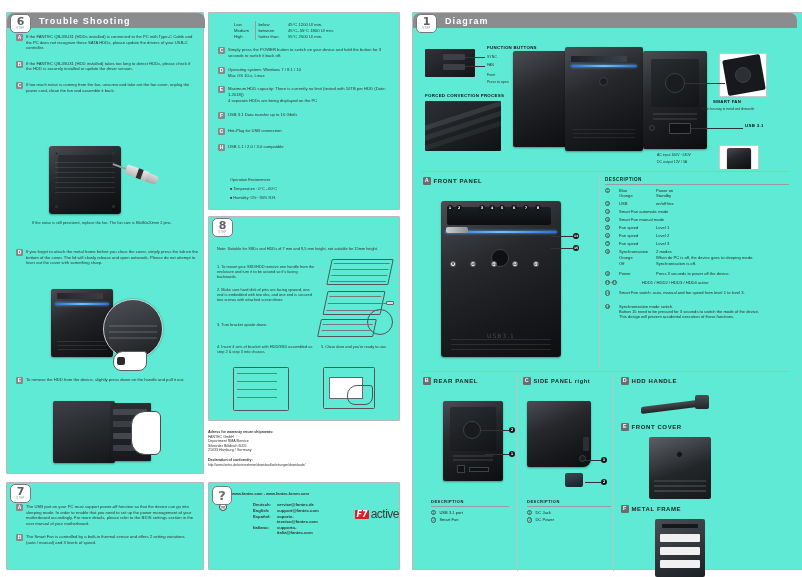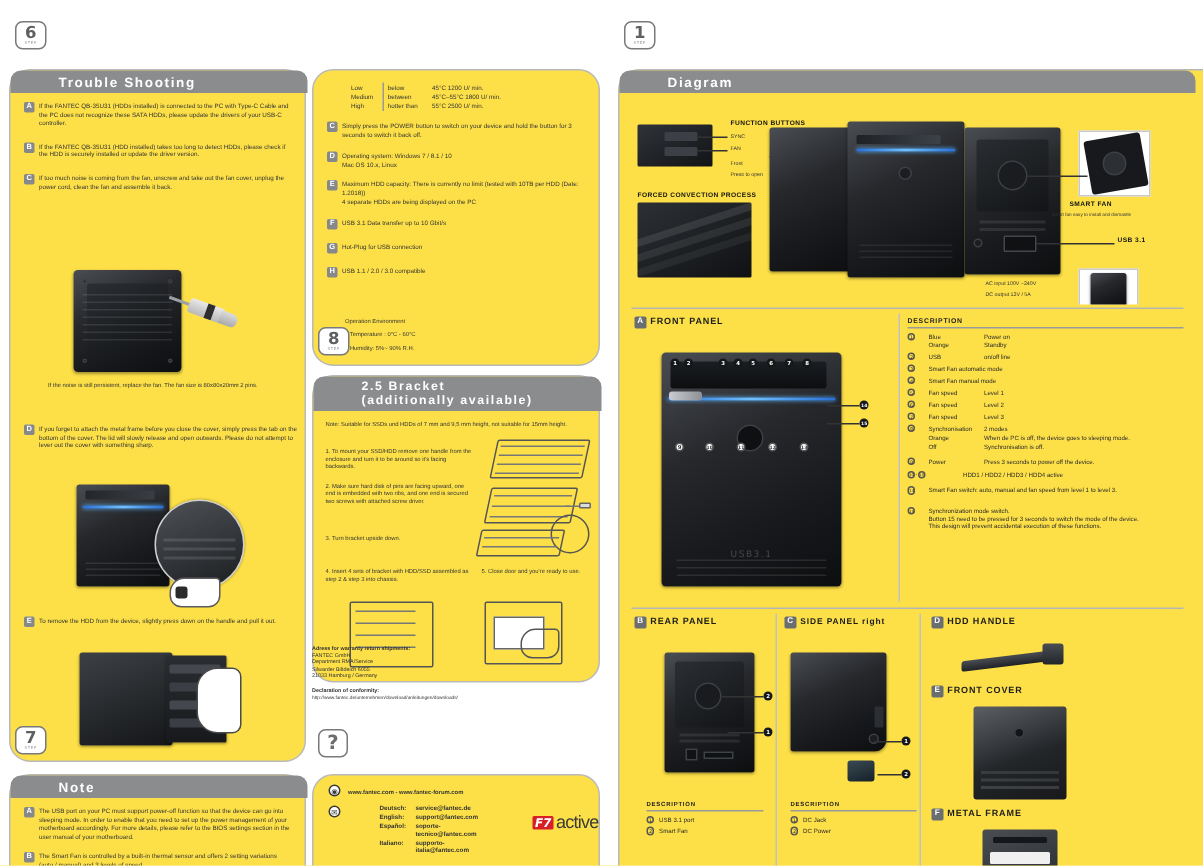--- a/index.html
+++ b/index.html
@@ -10,24 +10,23 @@
     font-size:4.3px;
     color:#2a2a2a;
     overflow:hidden;
     position:relative;
   }
   .page { position:relative; width:802px; height:577px; background:#fff; }
 
   
   .card {
     position:absolute;
-    background:#fde047;
+    background:#5eead4;
     border:0.8px solid #b9b9b9;
-    border-radius:14px;
-    margin-top:34px;
+    border-radius:1px;
   }
 
   
   .step-header {
     position:absolute;
     height:15px;
     background:#8a8c8e;
     border-radius:7px 7px 0 0;
     display:flex;
     align-items:center;
@@ -266,23 +265,20 @@
       <div style="position:absolute; left:60px; top:8px; width:34px; height:6px; background:#44484e; border-radius:1px;"></div>
       <div style="position:absolute; left:60px; top:20px; width:34px; height:6px; background:#3b3f45; border-radius:1px;"></div>
       <div style="position:absolute; left:60px; top:32px; width:34px; height:6px; background:#44484e; border-radius:1px;"></div>
       <div style="position:absolute; left:60px; top:44px; width:34px; height:6px; background:#3b3f45; border-radius:1px;"></div>
       <div style="position:absolute; left:78px; top:10px; width:30px; height:44px;
                   border:0.7px solid #4a4a4a; border-radius:14px 6px 6px 14px; background:#fff;"></div>
     </div>
   </div>
 
   <div class="card" style="left:6px; top:482px; width:198px; height:88px;">
-    <div class="step-header" style="left:0; top:0; width:198px;">
-      <span class="step-title">Note</span>
-    </div>
     <div class="item" style="margin:21px 9px 0 9px;">
       <span class="ltr">A</span>
       <span class="txt">The USB port on your PC must support power-off function so that the device can go into sleeping mode. In order to enable that you need to set up the power management of your motherboard accordingly. For more details, please refer to the BIOS settings section in the user manual of your motherboard.</span>
     </div>
     <div class="item" style="margin:8px 9px 0 9px;">
       <span class="ltr">B</span>
       <span class="txt">The Smart Fan is controlled by a built-in thermal sensor and offers 2 setting variations (auto / manual) and 3 levels of speed.</span>
     </div>
   </div>
 
@@ -351,26 +347,20 @@
         <span>Temperature :      0°C - 60°C</span>
       </div>
       <div class="note-sm" style="margin-top:3px;">
         <span style="font-size:3.6px;">■</span>
         <span>Humidity: 5%~ 90% R.H.</span>
       </div>
     </div>
   </div>
 
   <div class="card" style="left:208px; top:216px; width:192px; height:205px;">
-    <div class="step-header tall" style="left:0; top:0; width:192px;">
-      <div style="margin-left:32px; padding-top:2px;">
-        <div class="step-title" style="margin-left:0; font-size:8.2px;">2.5 Bracket</div>
-        <div class="step-title" style="margin-left:0; font-size:8.2px; line-height:10px;">(additionally available)</div>
-      </div>
-    </div>
 
     <div class="note-sm" style="position:absolute; left:8px; top:29px; width:176px;">Note: Suitable for SSDs und HDDs of 7 mm and 9,5 mm height, not suitable for 15mm height.</div>
 
     <div class="note-sm" style="position:absolute; left:8px; top:47px; width:100px;">1. To mount your SSD/HDD remove one handle from the enclosure and turn it to be around so it's facing backwards.</div>
     <div class="note-sm" style="position:absolute; left:8px; top:70px; width:100px;">2. Make sure hard disk of pins are facing upward, one end is embedded with two ribs, and one end is secured two screws with attached screw driver.</div>
     <div class="note-sm" style="position:absolute; left:8px; top:105px; width:100px;">3. Turn bracket upside down.</div>
     <div class="note-sm" style="position:absolute; left:8px; top:127px; width:96px;">4. Insert 4 sets of bracket with HDD/SSD assembled as step 2 &amp; step 3 into chassis.</div>
     <div class="note-sm" style="position:absolute; left:112px; top:127px; width:72px;">5. Close door and you're ready to use.</div>
 
     <div style="position:absolute; left:120px; top:42px; width:62px; height:26px; transform:skewX(-12deg);">

